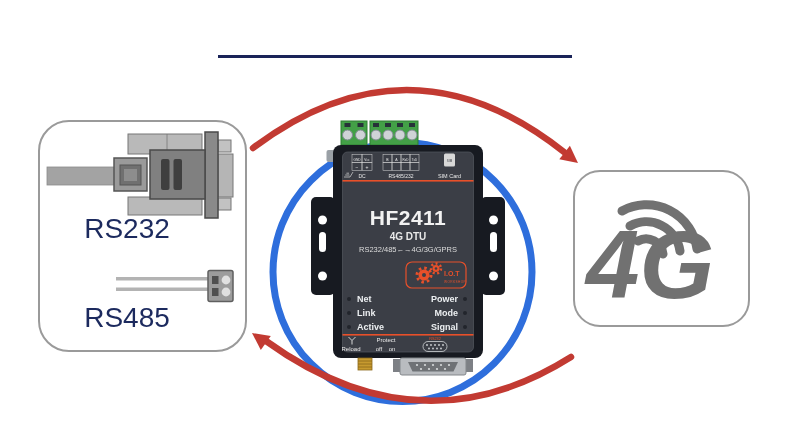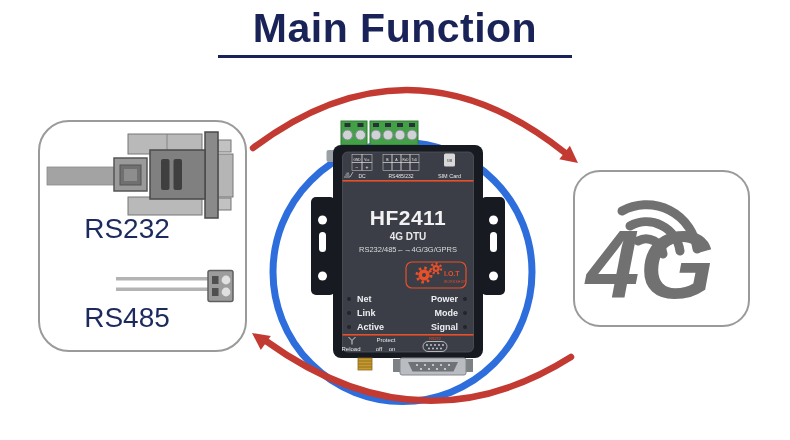--- a/index.html
+++ b/index.html
@@ -13,21 +13,20 @@
   .panel-label{font-size:28px;fill:#1c2a5e;}
   .big4g{font-size:96px;font-weight:bold;font-style:italic;fill:#717171;}
   .devtiny{fill:#e8e8e8;}
   .devtext{fill:#eceff1;font-weight:bold;}
 </style>
 </head>
 <body>
 
 <div class="stage">
 
-  <div class="title">Main Function</div>
   <div class="title-underline"></div>
 
   <svg width="790" height="440" viewBox="0 0 790 440">
 
     <circle cx="402.5" cy="272" r="129.5" fill="none" stroke="#2e6edc" stroke-width="7"></circle>
 
     <g>
       <rect x="39" y="121" width="207" height="230" rx="30" fill="#ffffff" stroke="#9a9a9a" stroke-width="2"></rect>
 
       <g>

